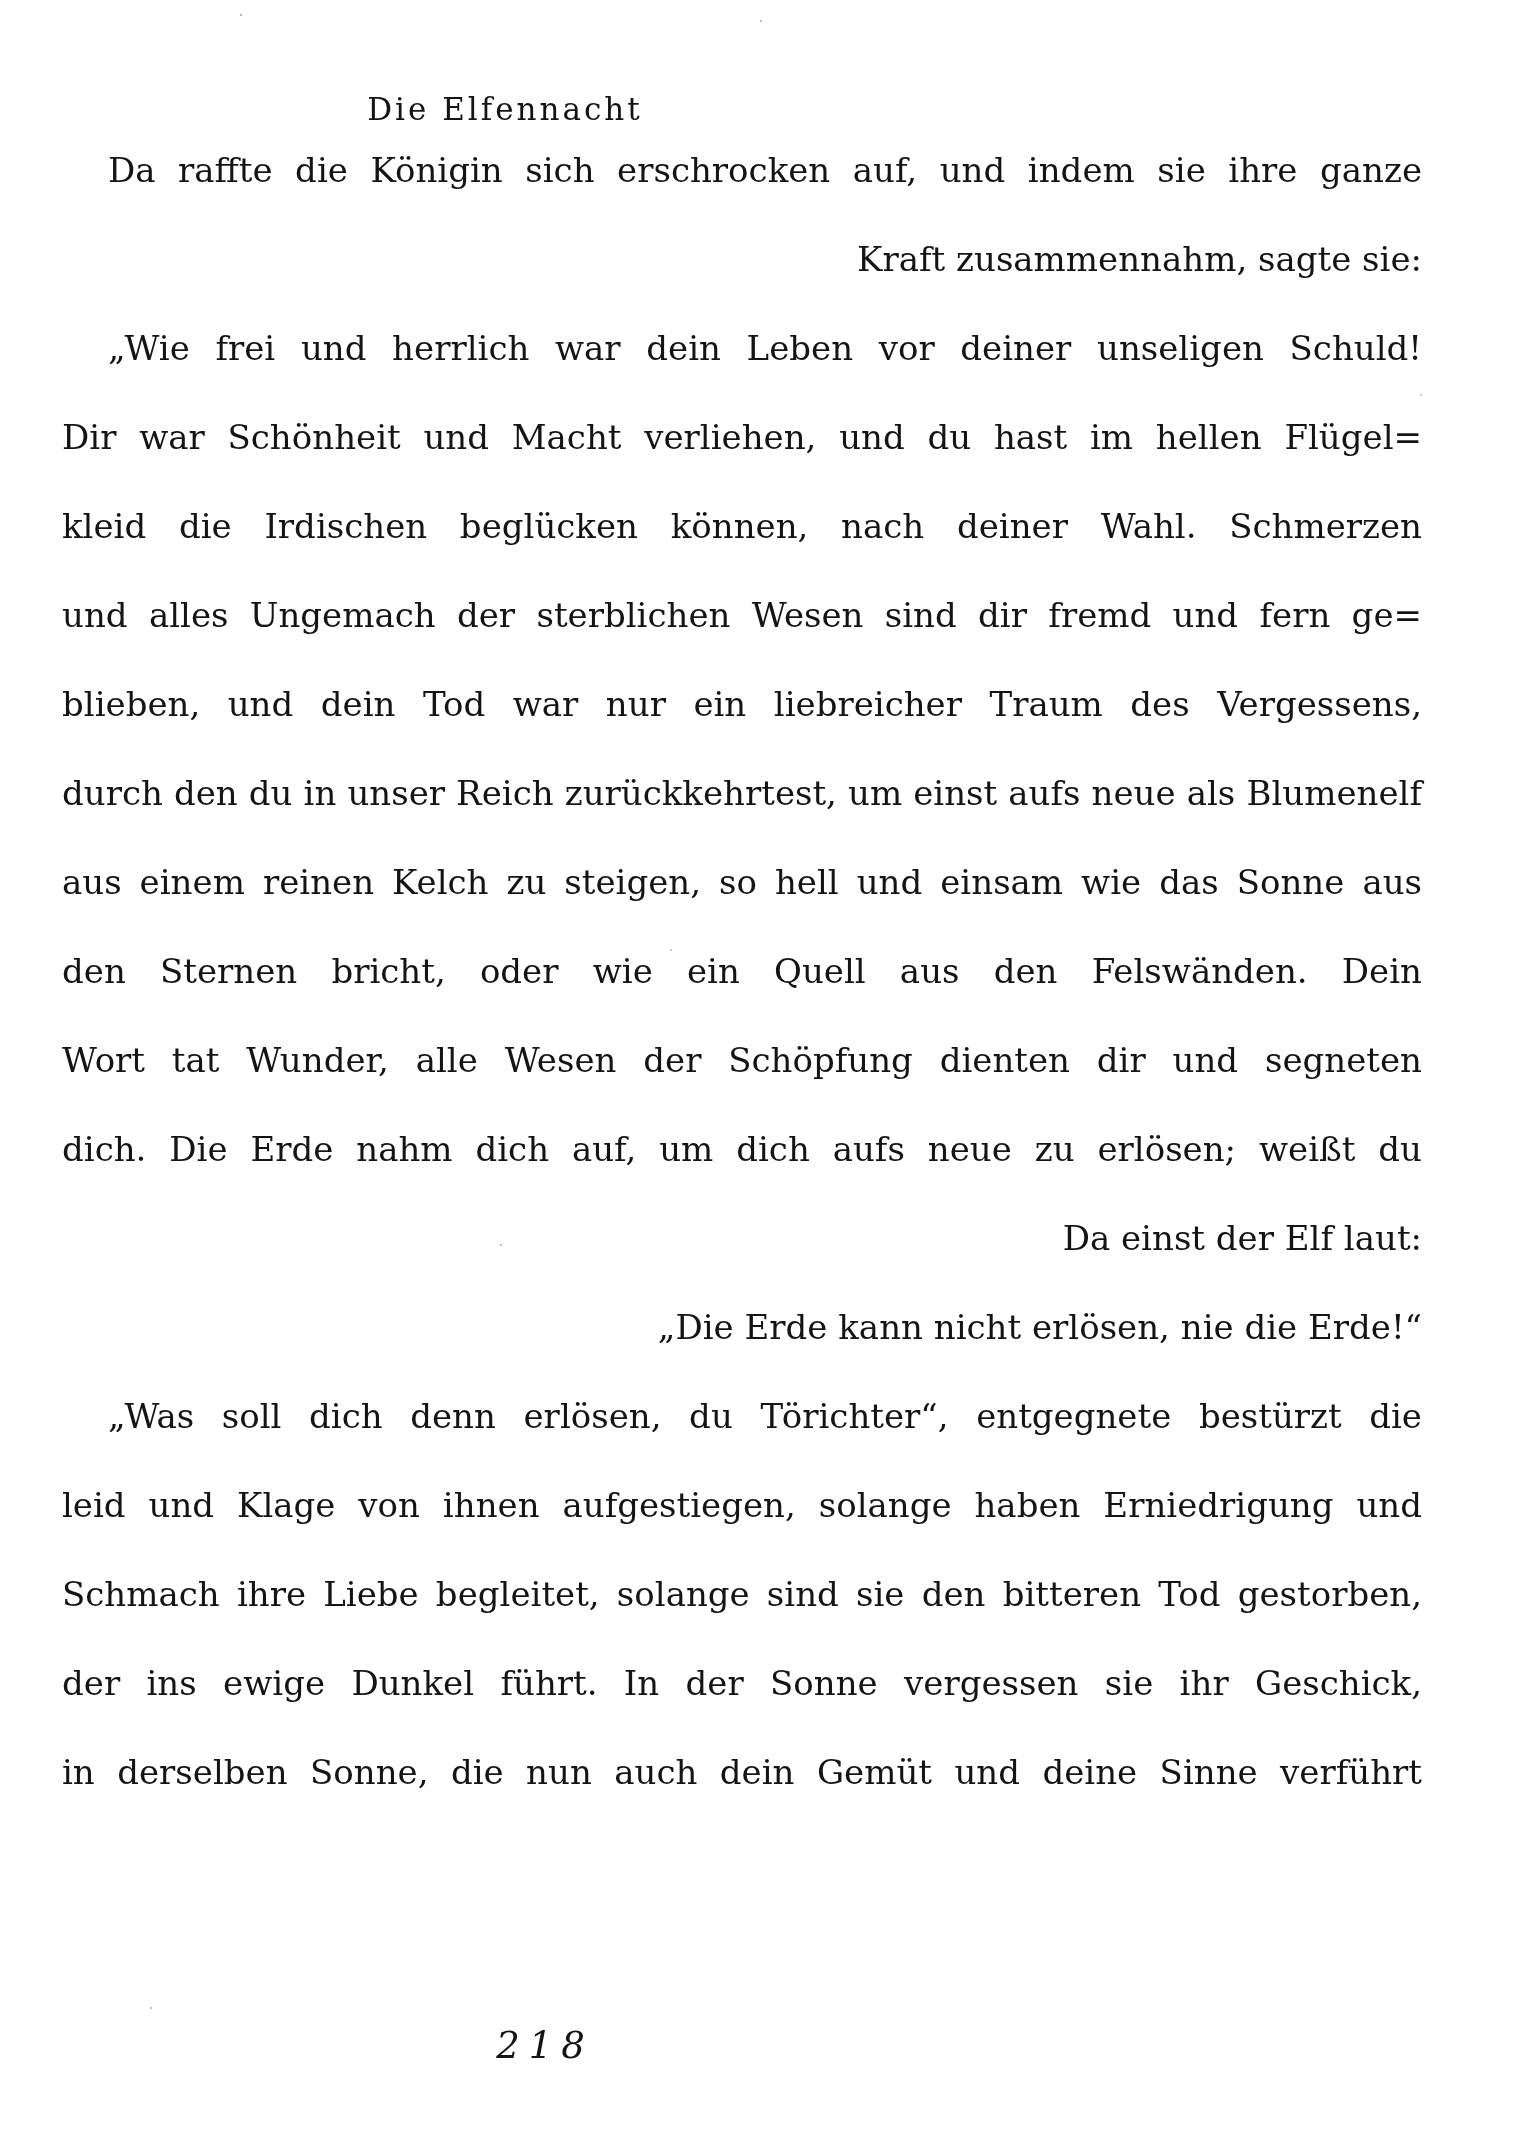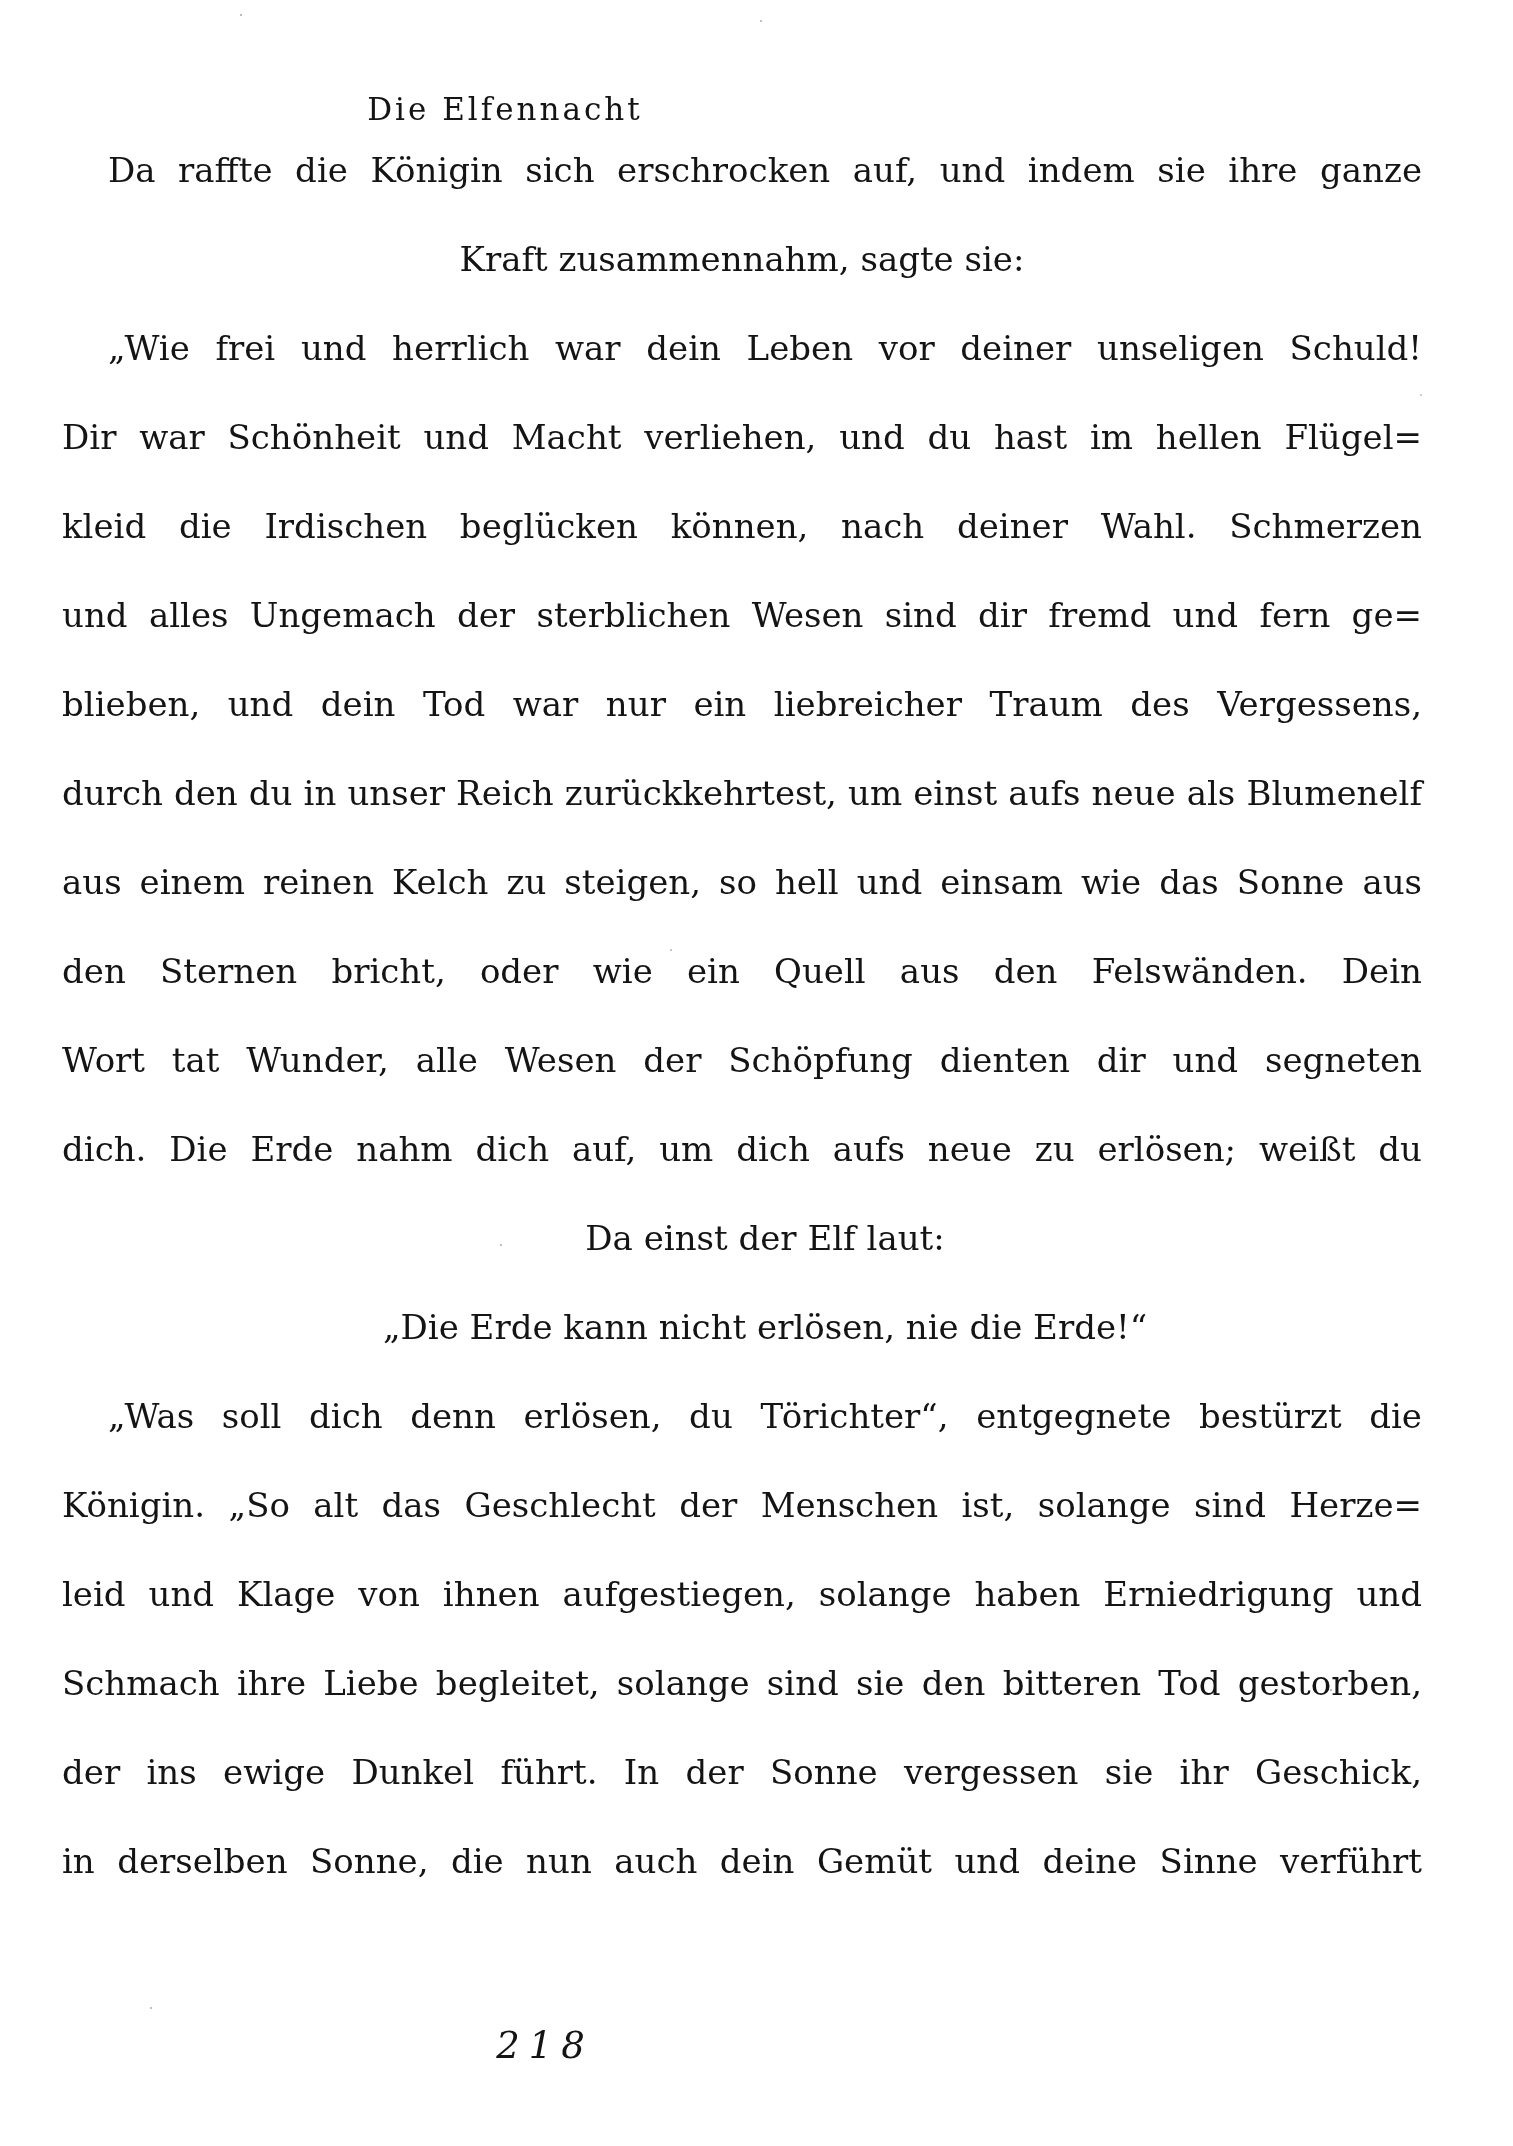--- a/index.html
+++ b/index.html
@@ -30,21 +30,21 @@
   .body-text {
     position: absolute;
     top: 126px; left: 62px;
     width: 1360px;
   }
   .paragraph { margin: 0; }
   .line {
     font-size: 34px;
     height: 89px;
     line-height: 89px;
-    text-align: center;
+    text-align: right;
   }
   .line.just {
     text-align: justify;
     text-align-last: justify;
   }
   .line.indent { text-indent: 46px; }
   .page-number {
     position: absolute;
     top: 2024px; left: 0; width: 1090px;
     text-align: center;
@@ -78,21 +78,20 @@
       <div class="line just">dich. Die Erde nahm dich auf, um dich aufs neue zu erlösen; weißt du</div>
     </div>
     <div class="paragraph">
       <div class="line indent">Da einst der Elf laut:</div>
     </div>
     <div class="paragraph">
       <div class="line indent">„Die Erde kann nicht erlösen, nie die Erde!“</div>
     </div>
     <div class="paragraph">
       <div class="line indent just">„Was soll dich denn erlösen, du Törichter“, entgegnete bestürzt die</div>
-      <div class="line just">Königin. „So alt das Geschlecht der Menschen ist, solange sind Herze=</div>
       <div class="line just">leid und Klage von ihnen aufgestiegen, solange haben Erniedrigung und</div>
       <div class="line just">Schmach ihre Liebe begleitet, solange sind sie den bitteren Tod gestorben,</div>
       <div class="line just">der ins ewige Dunkel führt. In der Sonne vergessen sie ihr Geschick,</div>
       <div class="line just">in derselben Sonne, die nun auch dein Gemüt und deine Sinne verführt</div>
     </div>
   </div>
 
 <div class="page-number">218</div>
 
 </body></html>

